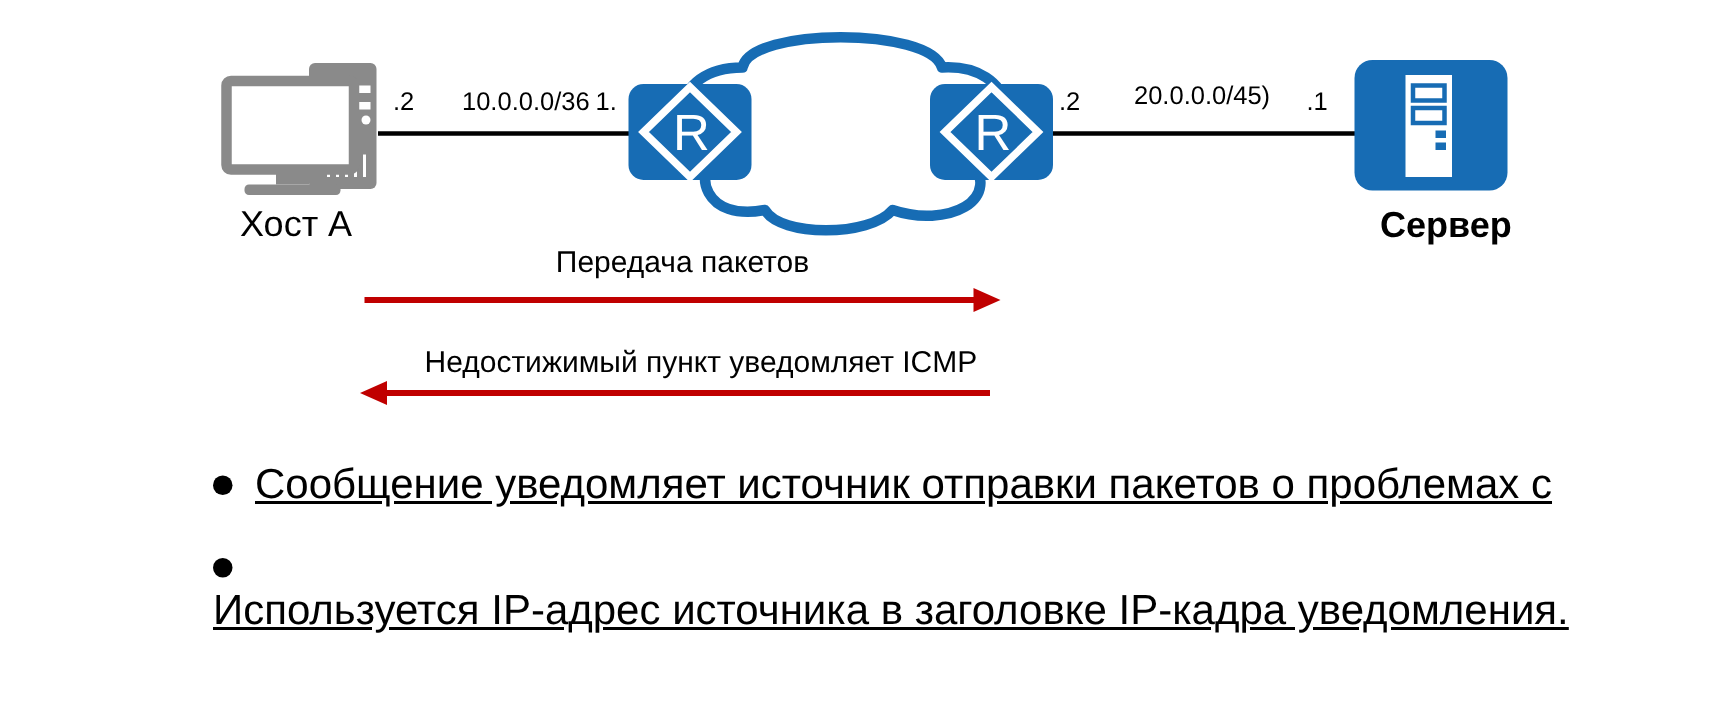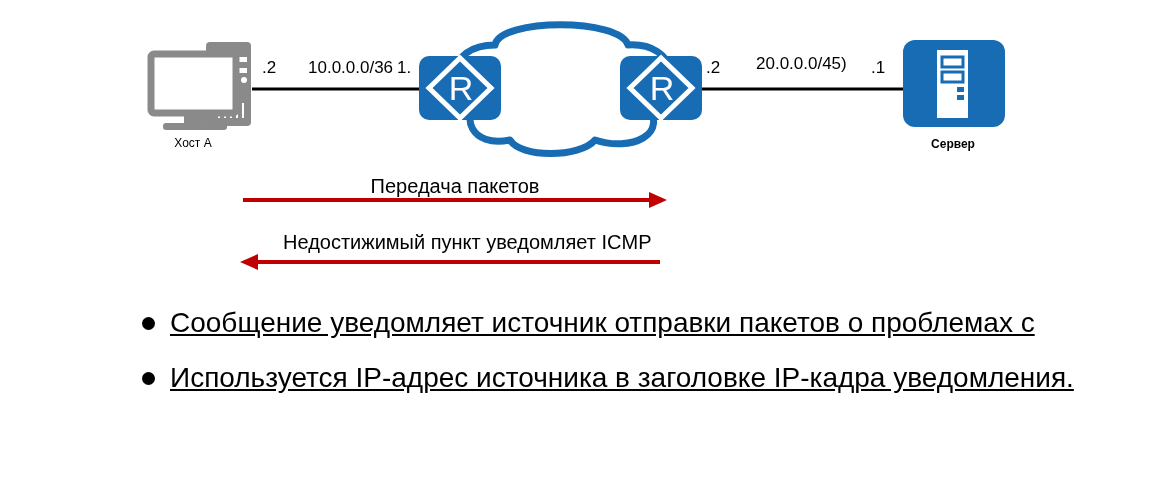--- a/index.html
+++ b/index.html
@@ -15,39 +15,39 @@
   .diagram-svg { position: absolute; left: 0; top: 0; }
   .label {
     position: absolute;
     color: #000;
     font-size: 17px;
     white-space: nowrap;
   }
   .device-label {
     position: absolute;
     color: #000;
-    font-size: 12px;
+    font-size: 24px;
     text-align: center;
     white-space: nowrap;
   }
   .flow-label {
     position: absolute;
     color: #000;
     font-size: 20px;
     text-align: center;
     white-space: nowrap;
   }
   .bullets {
     position: absolute;
     left: 142px;
     top: 301px;
     text-decoration: underline;
   }
   .bullet-item { display: flex; }
-  .bullet-item + .bullet-item { margin-top: 11px; }
+  .bullet-item + .bullet-item { margin-top: 11px; flex-direction: column; }
   .bullet-marker {
     width: 13px;
     height: 13px;
     border-radius: 50%;
     background: #000;
     margin-top: 16px;
     margin-right: 15px;
     flex: 0 0 auto;
   }
   .bullet-line {
@@ -125,21 +125,21 @@
   <div class="label" style="left:262px; top:58px;">.2</div>
   <div class="label" style="left:308px; top:58px;">10.0.0.0/36</div>
   <div class="label" style="left:397px; top:58px;">1.</div>
   <div class="label" style="left:706px; top:58px;">.2</div>
   <div class="label" style="left:756px; top:54px;">20.0.0.0/45)</div>
   <div class="label" style="left:871px; top:58px;">.1</div>
 
   <div class="device-label" style="left:160px; top:136px; width:66px;">Хост A</div>
   <div class="device-label" style="left:920px; top:137px; width:66px;font-weight:bold;">Сервер</div>
 
-  <div class="flow-label" style="left:355px; top:175px; width:200px;">Передача пакетов</div>
+  <div class="flow-label" style="left:355px; top:164px; width:200px;">Передача пакетов</div>
   <div class="flow-label" style="left:283px; top:231px; width:360px;">Недостижимый пункт уведомляет ICMP</div>
 
   <div class="bullets">
     <div class="bullet-item">
       <div class="bullet-marker"></div>
       <div>
         <div class="bullet-line">Сообщение уведомляет источник отправки пакетов о проблемах с</div>
       </div>
     </div>
     <div class="bullet-item">

